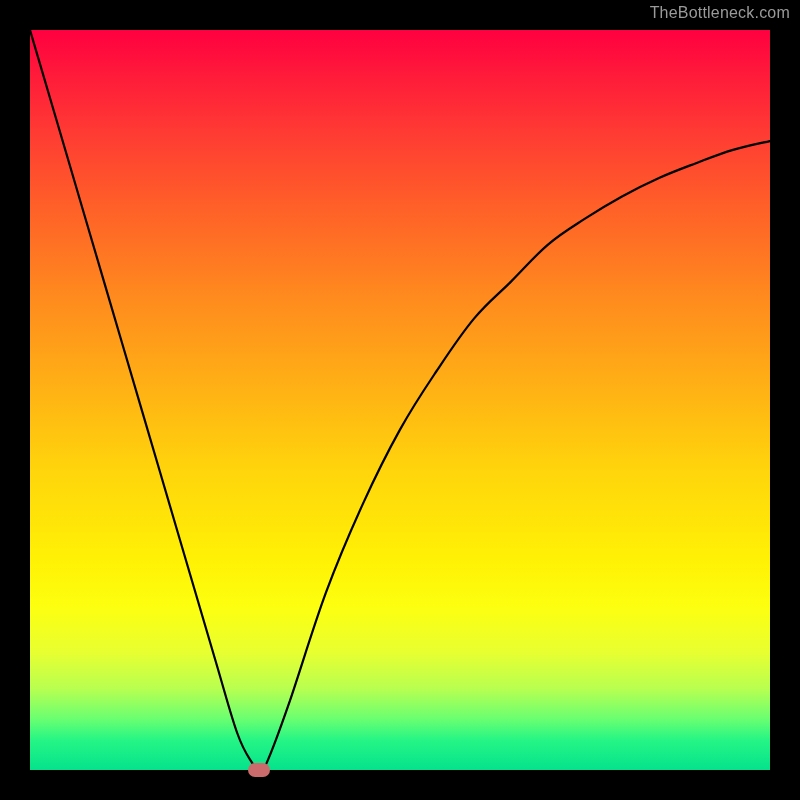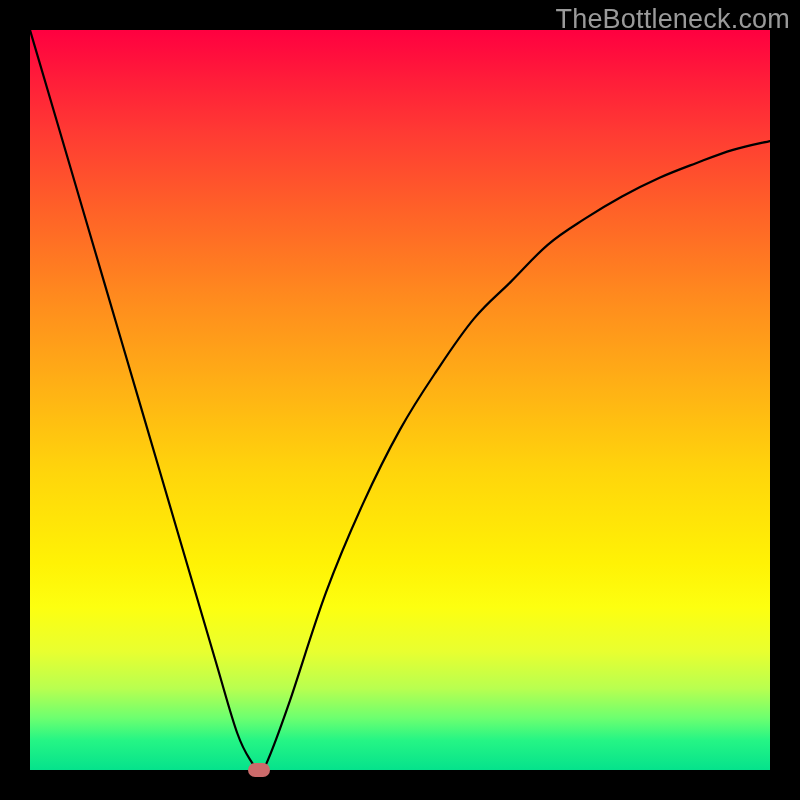--- a/index.html
+++ b/index.html
@@ -46,21 +46,21 @@
     top: 0;
     left: 0;
     width: 740px;
     height: 740px;
   }
   .watermark {
     position: absolute;
     top: 4px;
     right: 10px;
     color: #9a9a9a;
-    font-size: 27px;
+    font-size: 16px;
     font-weight: 400;
     letter-spacing: 0.2px;
     user-select: none;
   }
   .marker {
     position: absolute;
     width: 22px;
     height: 14px;
     border-radius: 7px;
     background: #cc6b6b;

